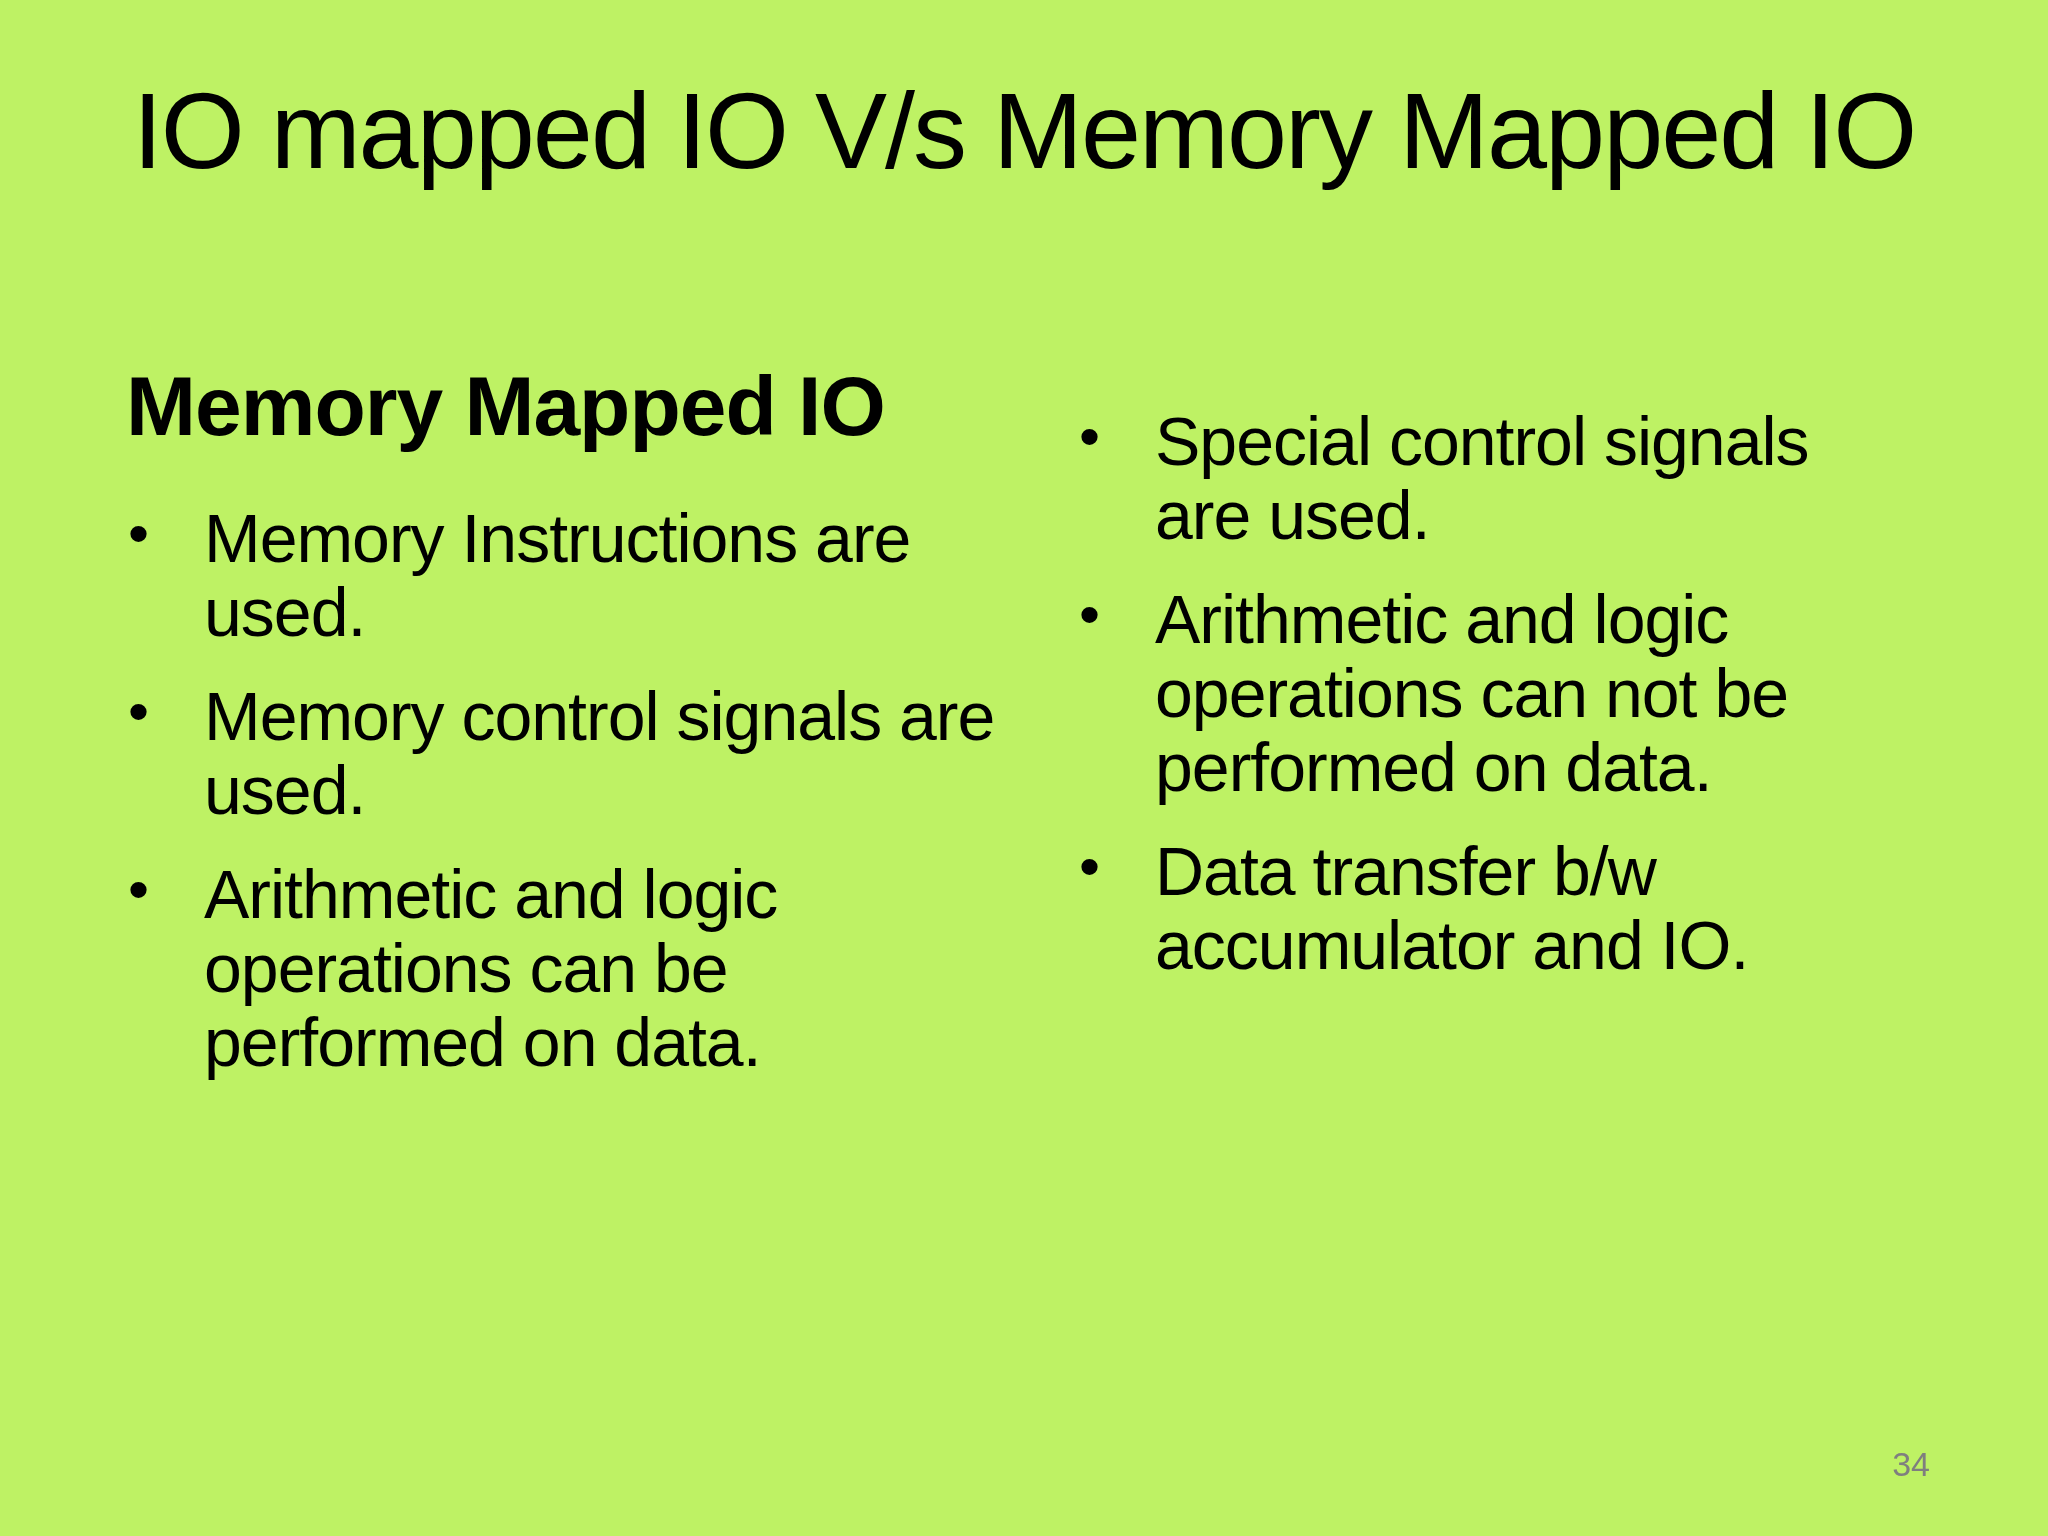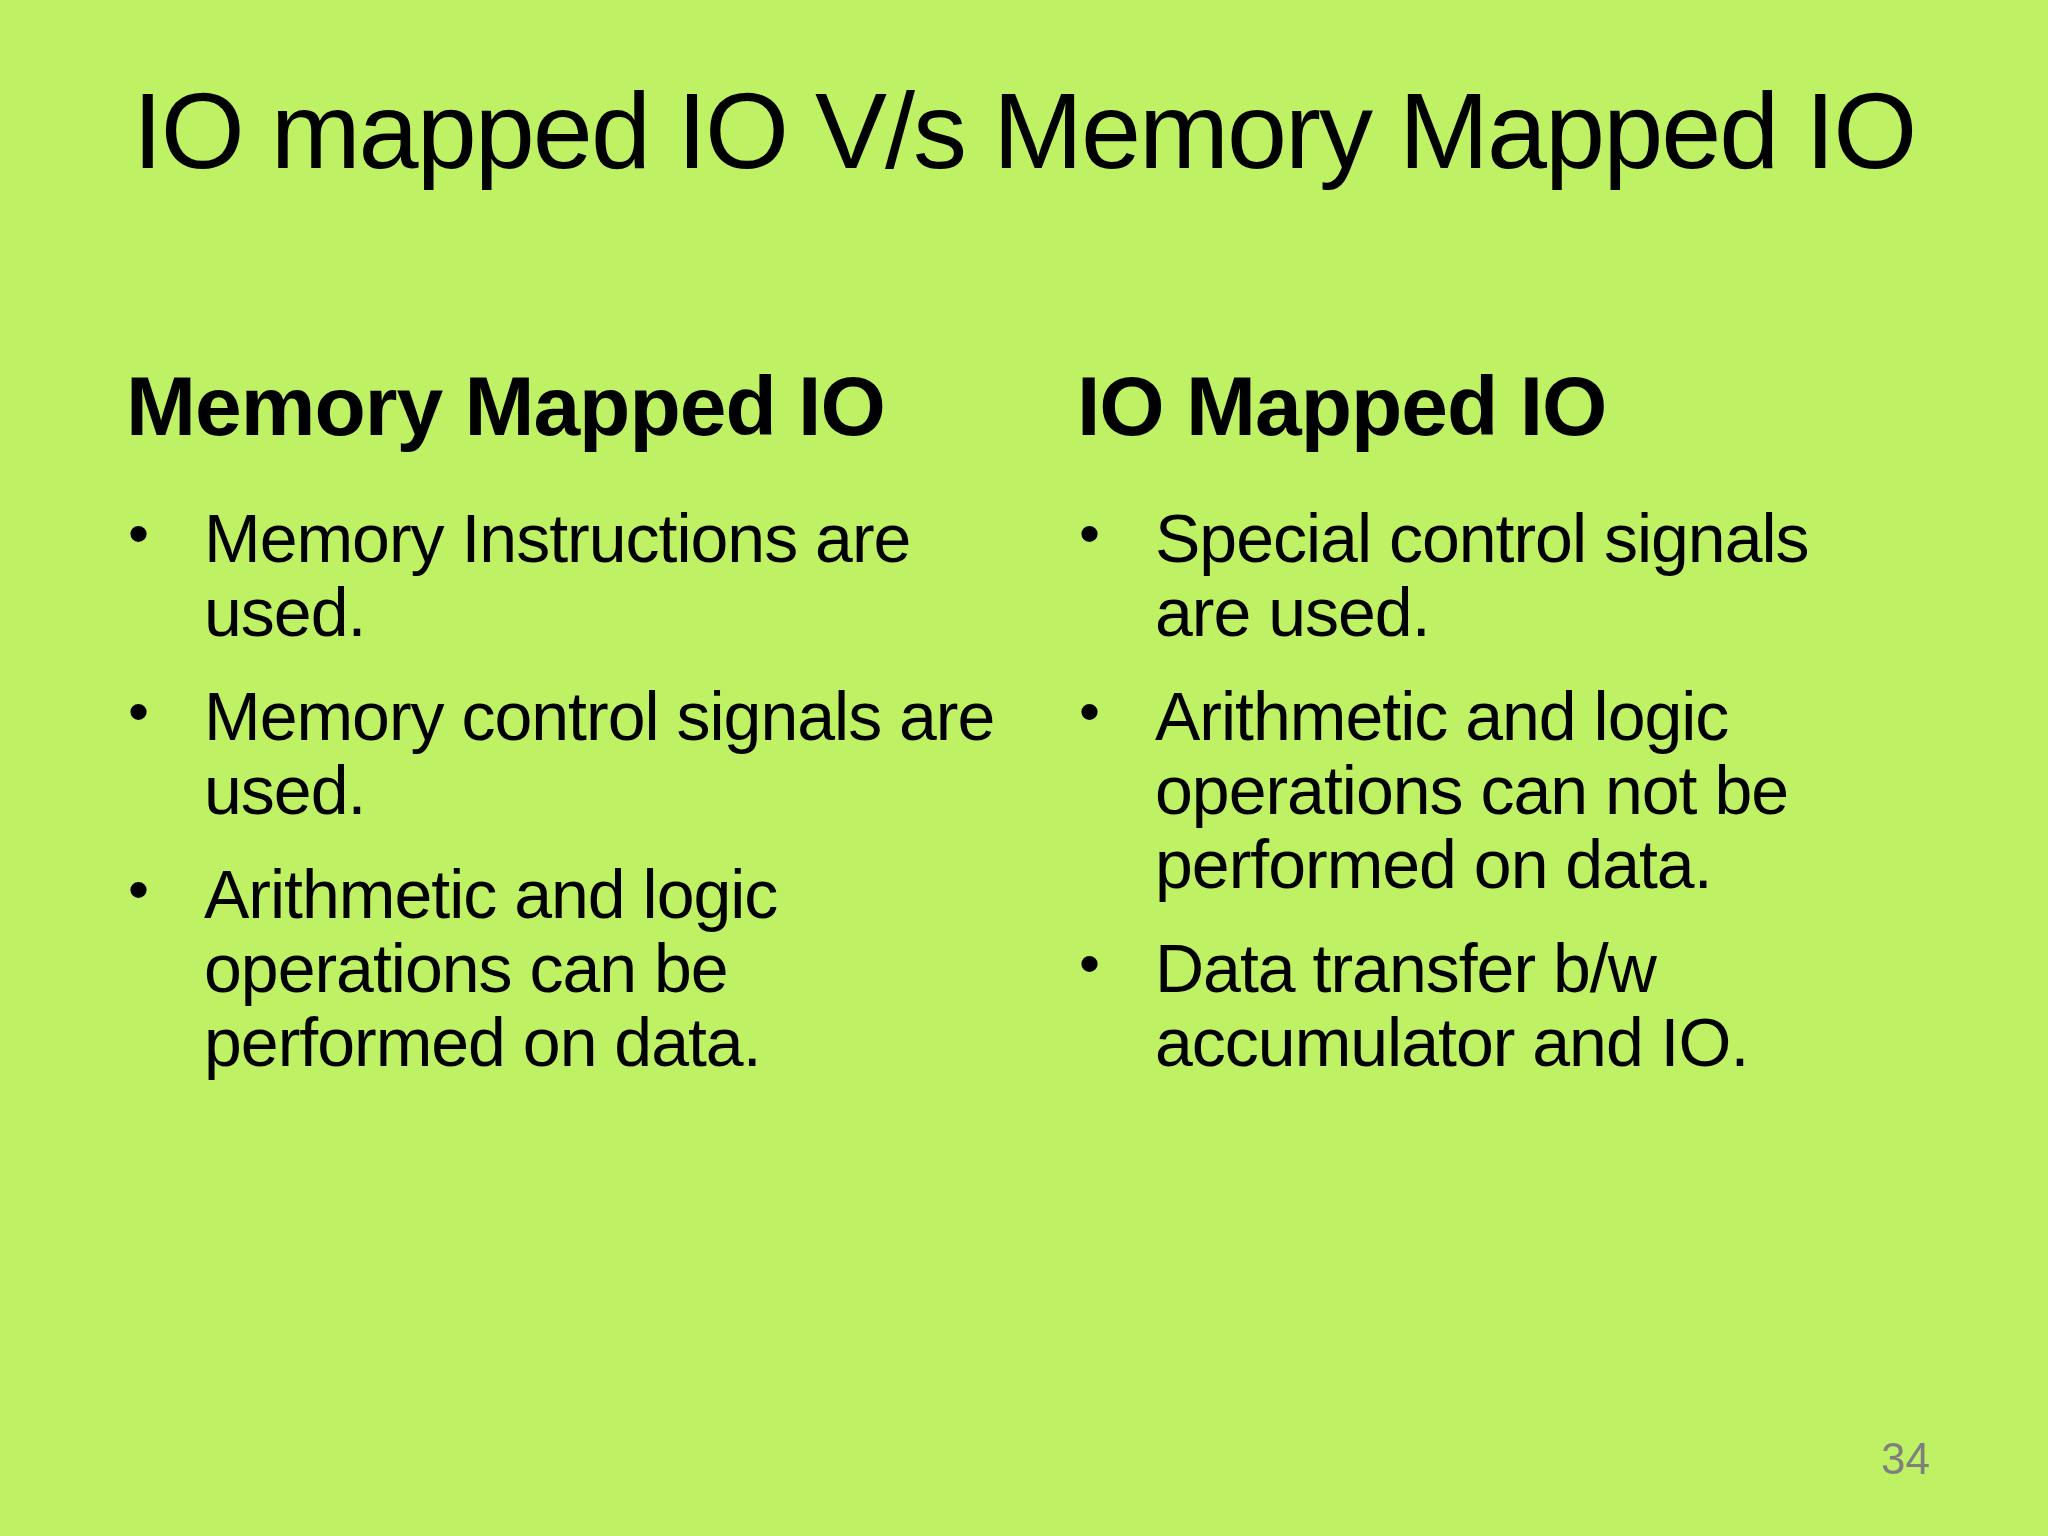--- a/index.html
+++ b/index.html
@@ -64,21 +64,21 @@
     position: absolute;
     left: 2px;
     top: -4px;
     font-size: 60px;
     color: #000000;
   }
   .page-number {
     position: absolute;
     right: 118px;
     bottom: 52px;
-    font-size: 44px;
+    font-size: 34px;
     color: #7f7f7f;
     margin-left: 40px;
   }
 </style>
 </head>
 <body>
 
 <div class="slide">
 
   <h1 class="slide-title">IO mapped IO V/s Memory Mapped IO</h1>
@@ -92,21 +92,20 @@
 used.</li>
         <li>Memory control signals are
 used.</li>
         <li>Arithmetic and logic
 operations can be
 performed on data.</li>
       </ul>
     </div>
 
     <div class="column column-right">
-      <h2 class="column-heading">IO Mapped IO</h2>
       <ul class="bullet-list">
         <li>Special control signals
 are used.</li>
         <li>Arithmetic and logic
 operations can not be
 performed on data.</li>
         <li>Data transfer b/w
 accumulator and IO.</li>
       </ul>
     </div>

